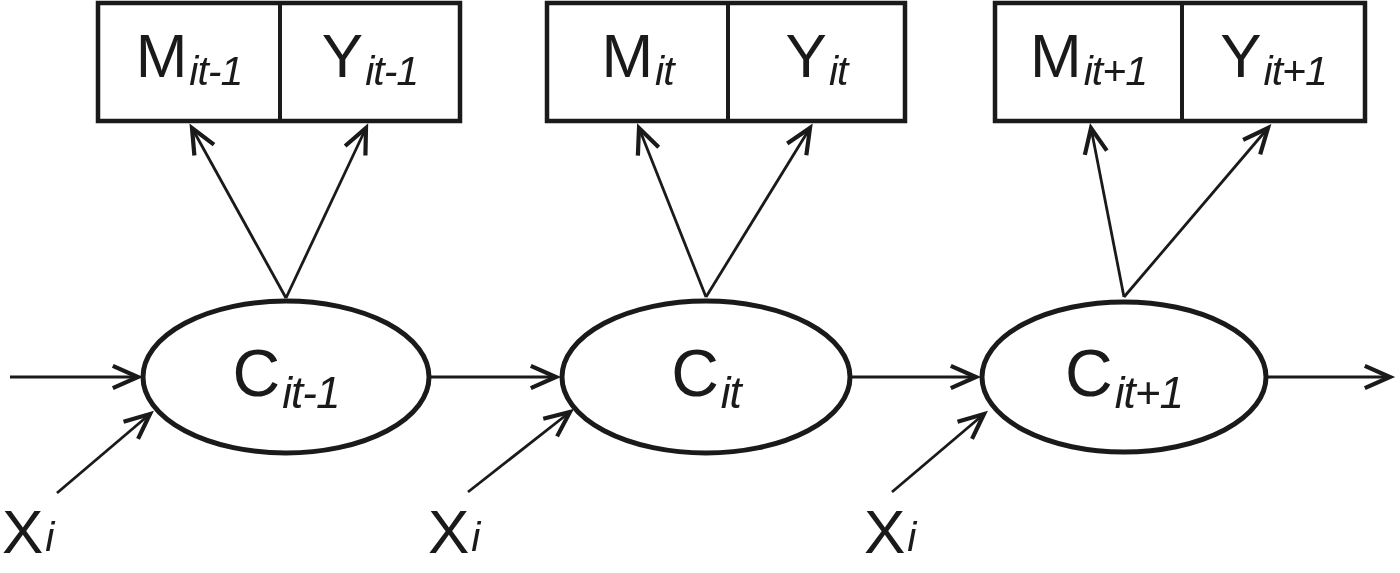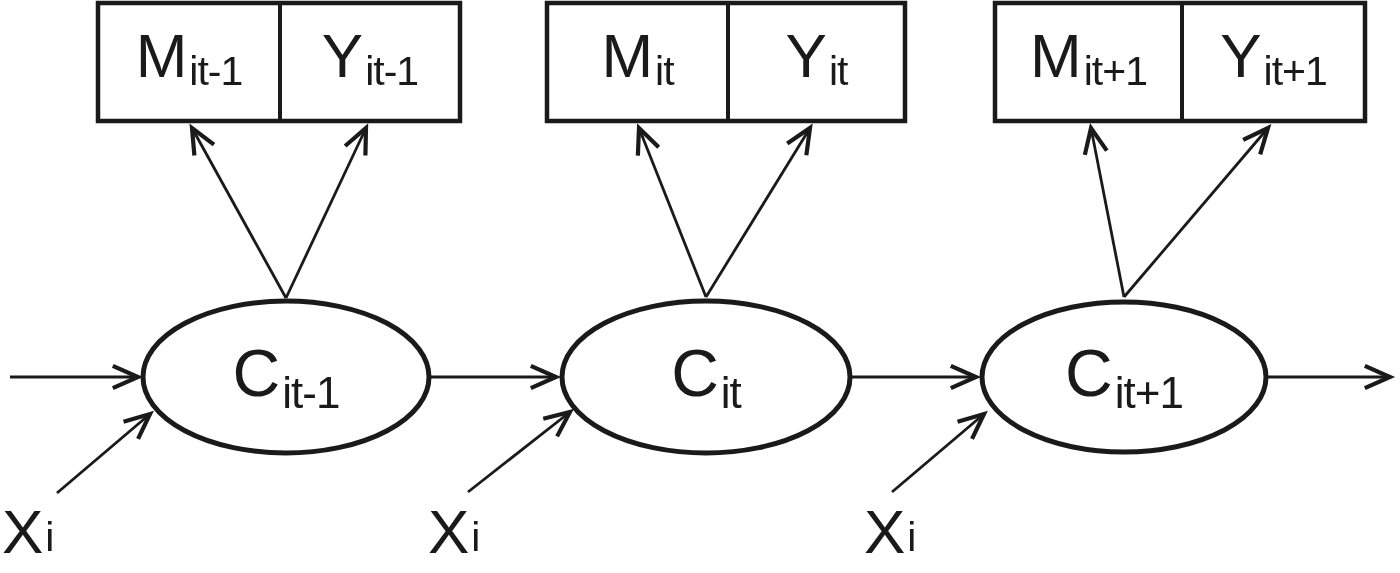--- a/index.html
+++ b/index.html
@@ -27,20 +27,21 @@
     white-space: nowrap;
     display: flex;
     align-items: flex-start;
     line-height: 1.15;
   }
   .lbl.centered { justify-content: center; align-items: center; }
   .base { font-size: 62px; font-weight: 400; }
   .ellipse-lbl .base { font-size: 66px; }
   .sub {
     font-size: 41px;
+    font-style: italic;
     display: inline-block;
     transform: translateY(16px);
     margin-left: 2px;
     letter-spacing: -1px;
   }
   .ellipse-lbl .sub { font-size: 44px; transform: translateY(19px); }
   .x-lbl .sub { transform: translateY(18px); }
 </style>
 </head>
 <body>

